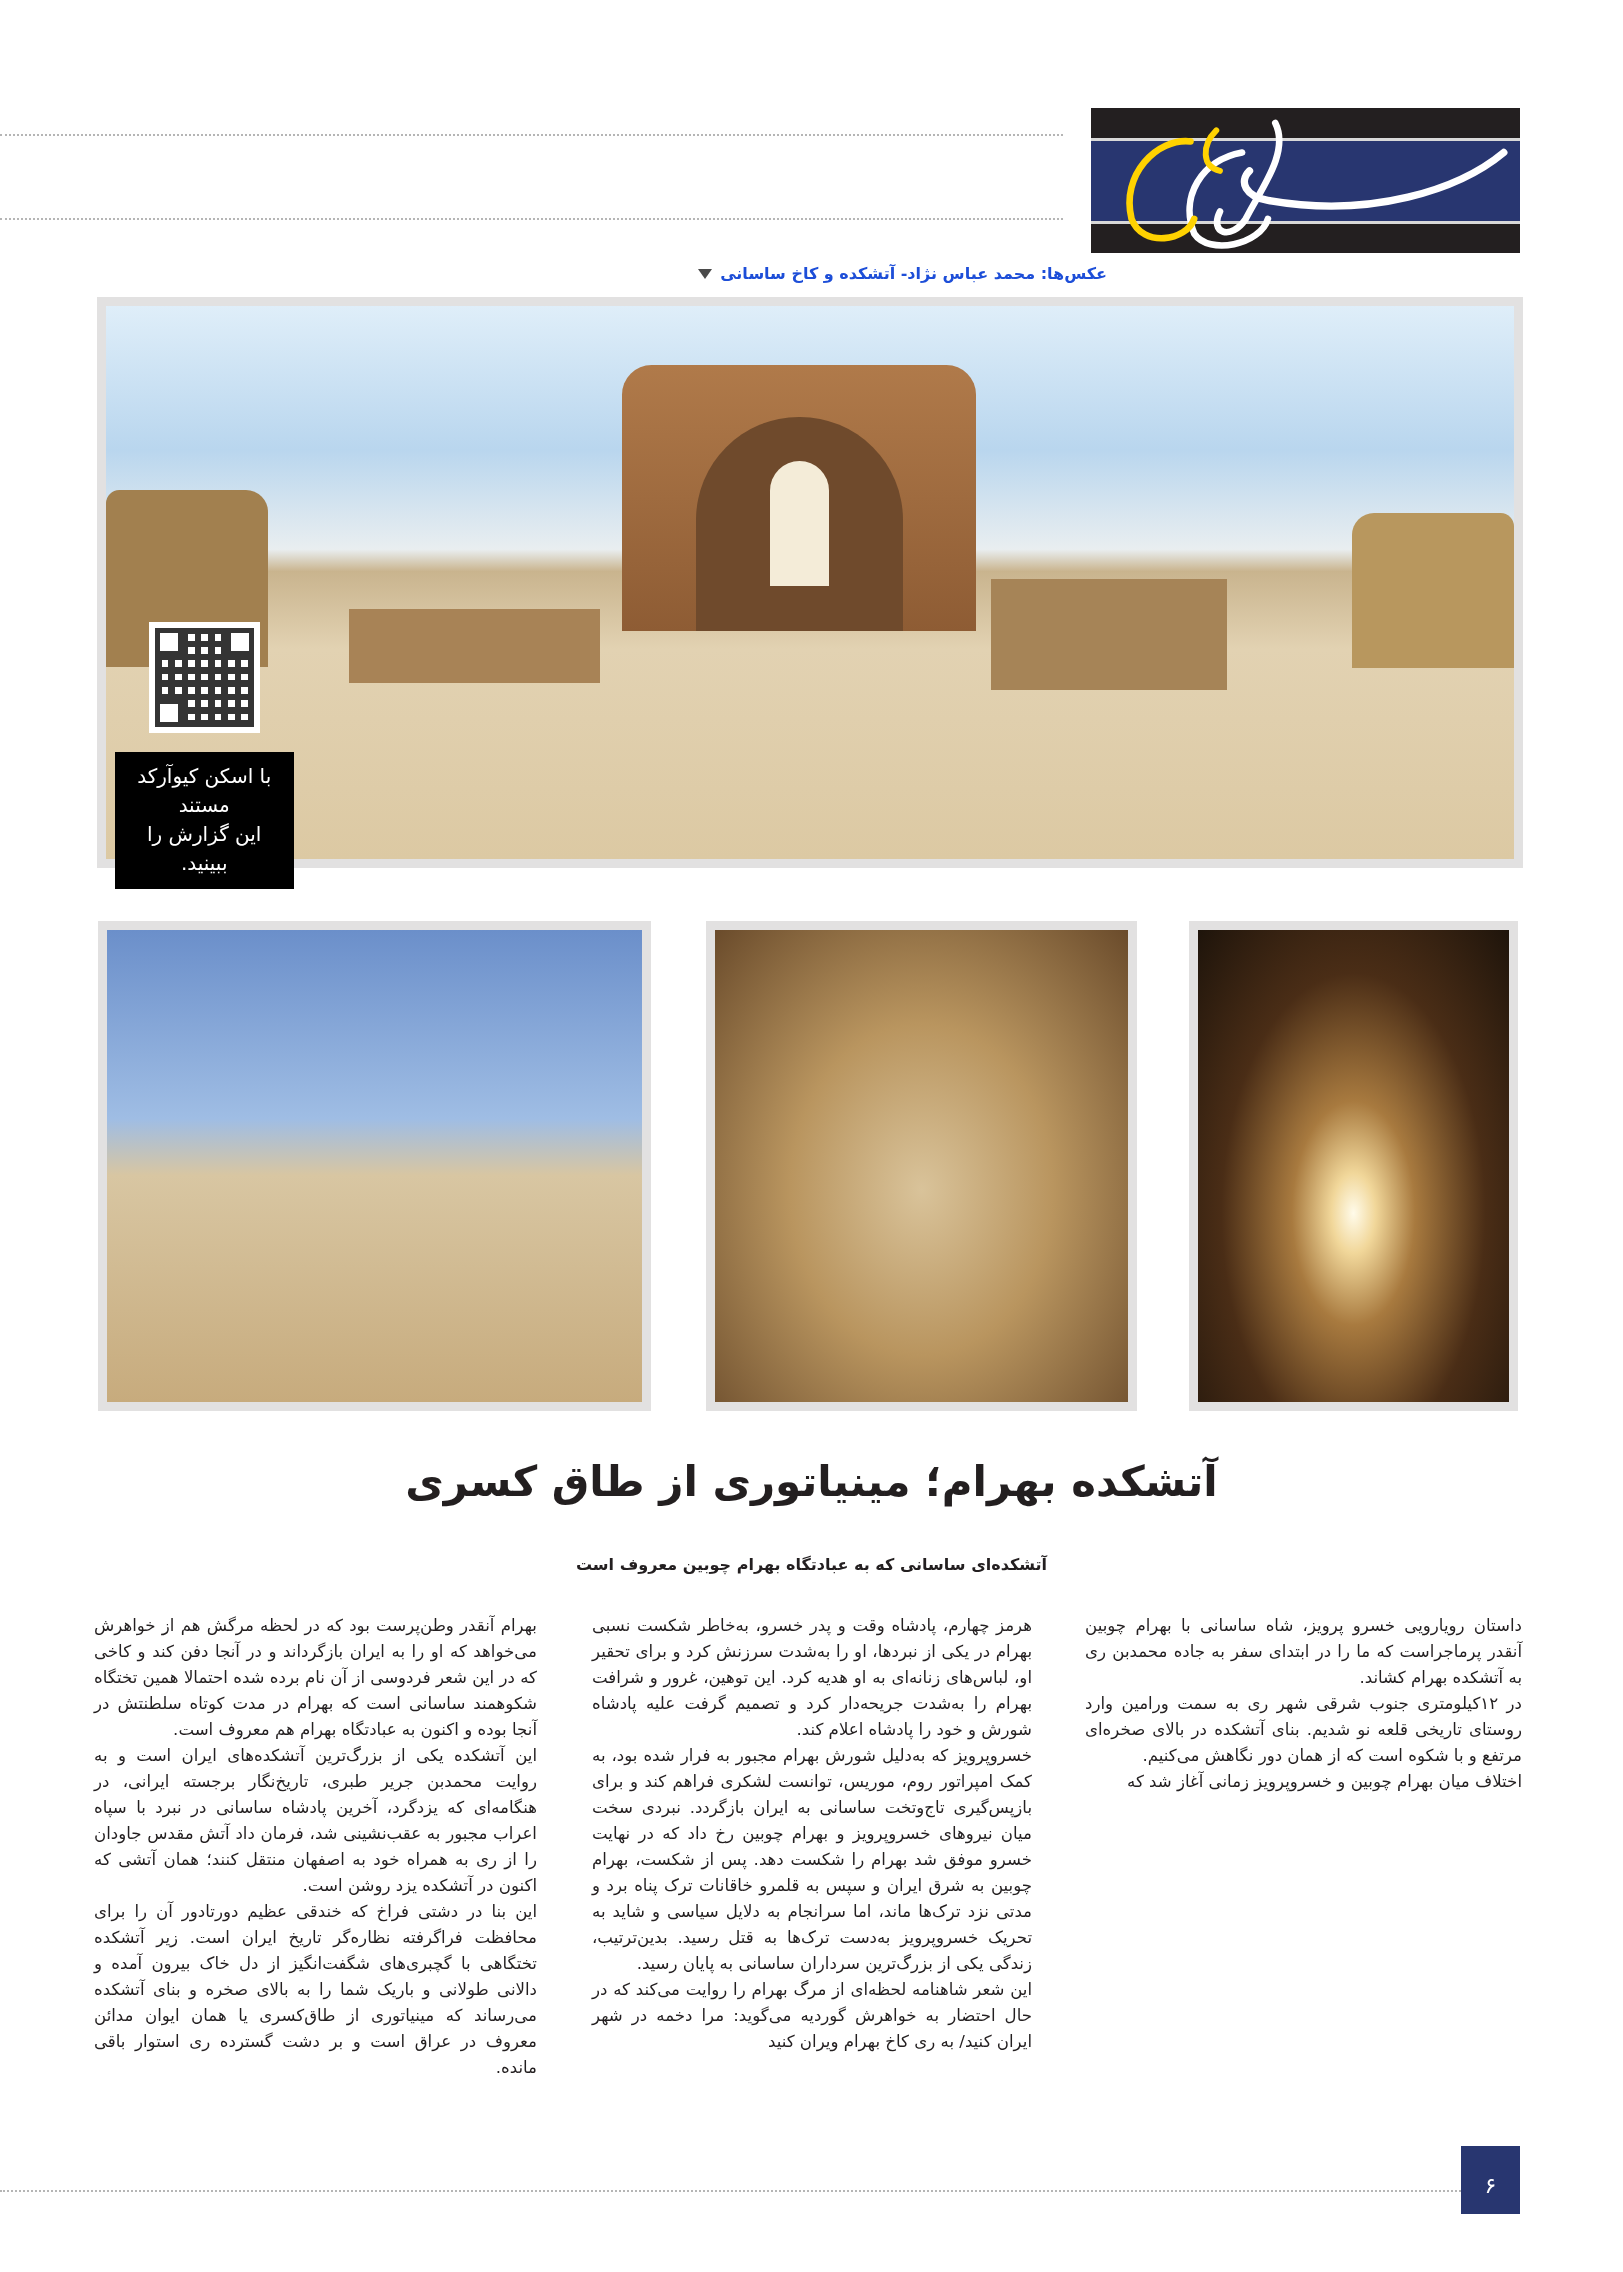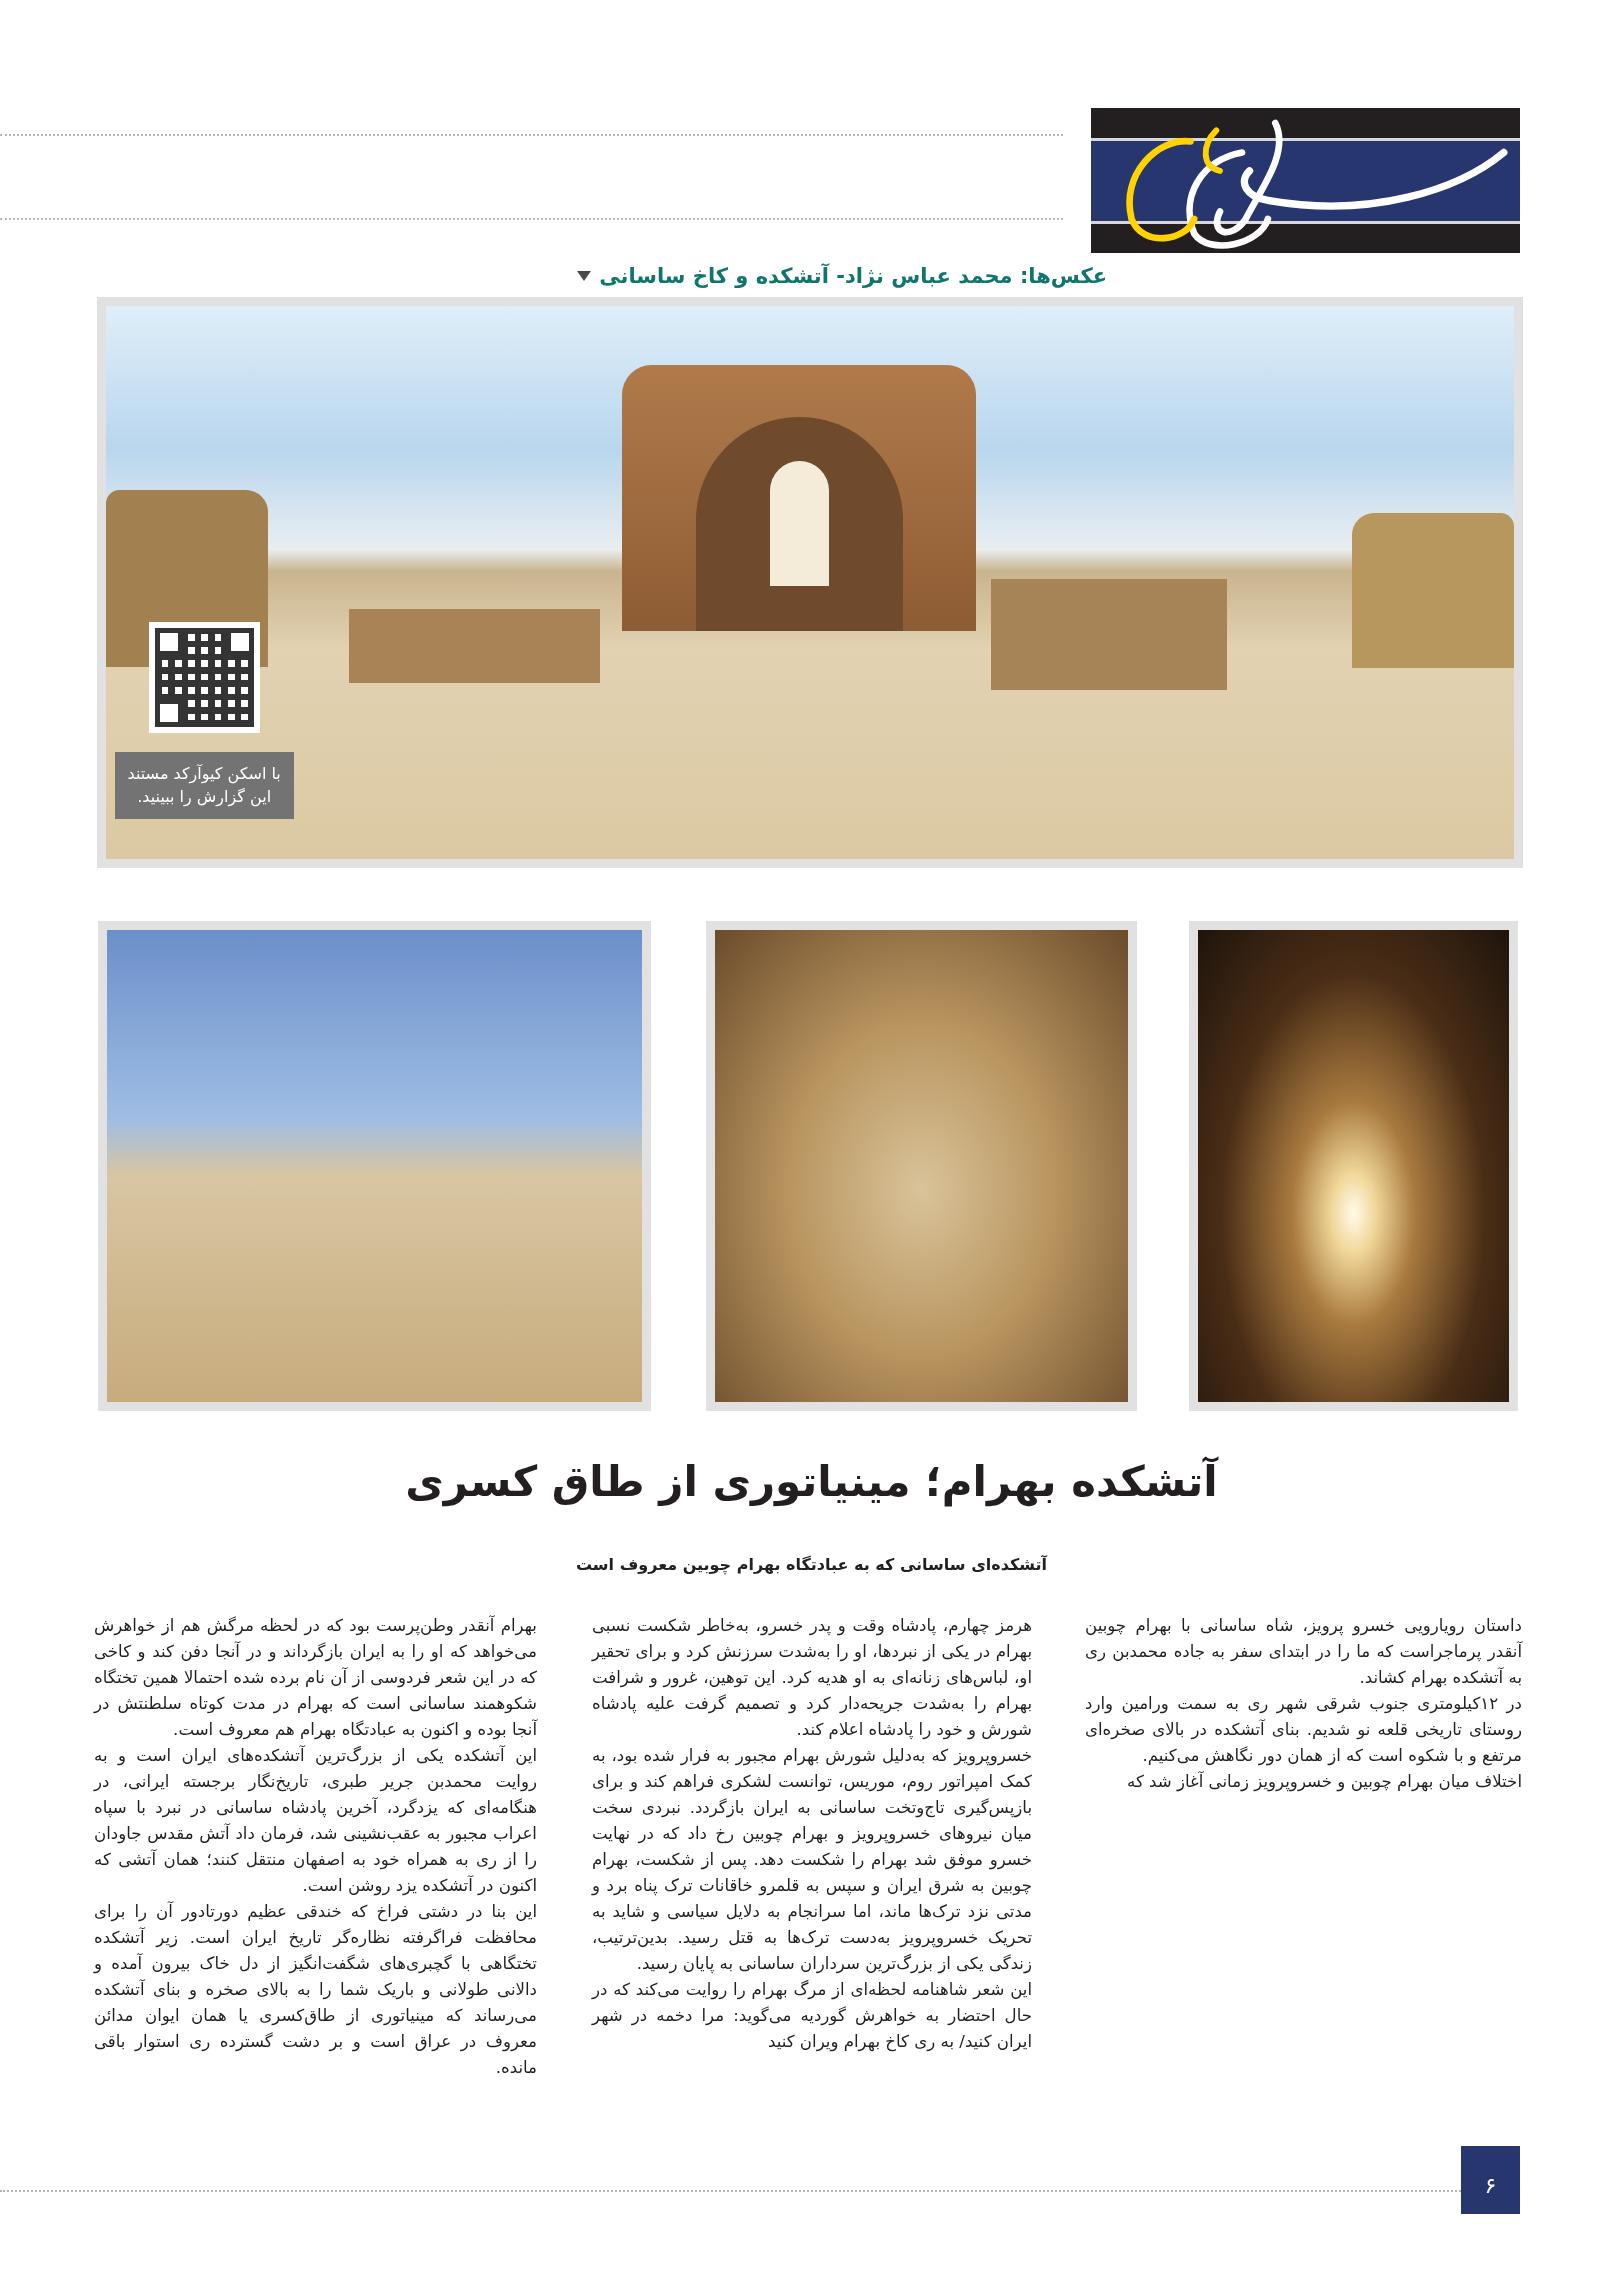--- a/index.html
+++ b/index.html
@@ -7,42 +7,42 @@
     body { position: relative; font-family: "DejaVu Sans", sans-serif; color: #231f20; direction: rtl; }
 
     .rule { position: absolute; left: 0; height: 0; border-top: 2.2px dotted #b5b5b5; }
     .rule-top { top: 134px; width: 1063px; }
     .rule-mid { top: 218px; width: 1063px; }
 
     .logo { position: absolute; left: 1091px; top: 108px; width: 429px; height: 145px; background: #231f20; overflow: hidden; }
     .logo .band { position: absolute; left: 0; right: 0; top: 29.5px; height: 86px; background: #283670; border-top: 3px solid #d8d8d8; border-bottom: 3px solid #d8d8d8; }
     .logo svg { position: absolute; left: 0; top: 0; }
 
-    .credits { position: absolute; right: 516px; top: 264px; font-size: 21px; color: #0f766e; display: flex; align-items: center; gap: 8px; font-weight: bold; }
+    .credits { position: absolute; right: 516px; top: 264px; font-size: 16px; color: #1d4ed8; display: flex; align-items: center; gap: 8px; font-weight: bold; }
     .credits .tri { width: 0; height: 0; border-left: 7.4px solid transparent; border-right: 7.4px solid transparent; border-top: 10.3px solid #4a4a4a; }
 
     .frame { position: absolute; background: #e2e1e1; padding: 8.9px; }
     .frame .img { position: relative; width: 100%; height: 100%; overflow: hidden; }
 
     .pano { left: 97px; top: 297px; width: 1426px; height: 571px; }
     .pano .img { background: linear-gradient(180deg, #dfeef9 0%, #b9d6ee 26%, #e9eef0 44%, #c9b48e 48%, #e2d2b2 62%, #dcc9a3 100%); }
     .pano .arch { position: absolute; left: 516px; top: 59px; width: 354px; height: 266px; background: linear-gradient(180deg, #b07a4a, #8e5c34); border-radius: 29.5px 29.5px 0 0; }
     .pano .arch-inner { position: absolute; left: 74px; top: 52px; width: 207px; height: 214px; background: #6f4a2c; border-radius: 103px 103px 0 0; }
     .pano .door { position: absolute; left: 74px; top: 44px; width: 59px; height: 125px; background: #f4ecd8; border-radius: 29.5px 29.5px 0 0; }
     .pano .wall-left { position: absolute; left: 0; top: 184px; width: 162px; height: 177px; background: #a2804f; border-radius: 13.3px 22px 0 0; }
     .pano .wall-right { position: absolute; right: 0; top: 207px; width: 162px; height: 155px; background: #b8975e; border-radius: 22px 13.3px 0 0; }
     .pano .block-l { position: absolute; left: 243px; top: 303px; width: 251px; height: 74px; background: #a88356; }
     .pano .block-r { position: absolute; left: 885px; top: 273px; width: 236px; height: 111px; background: #a68457; }
 
     .qr { position: absolute; left: 52px; top: 325px; width: 111px; height: 111px; background: #ffffff; padding: 5.9px; }
     .qr-grid { width: 100%; height: 100%; background:
       repeating-linear-gradient(90deg, #111 0 6.6px, transparent 6.6px 13.3px),
       repeating-linear-gradient(0deg, #111 0 6.6px, transparent 6.6px 13.3px); opacity: 0.85; position: relative; }
     .qr-corner { position: absolute; width: 28px; height: 28px; border: 5.9px solid #111; background: #fff; }
-    .qr-caption { position: absolute; left: 17.7px; top: 455px; width: 179px; padding: 10.3px 11.8px; background: #737373; color: #ffffff; font-size: 16px; line-height: 1.45; text-align: center; }
+    .qr-caption { position: absolute; left: 17.7px; top: 455px; width: 179px; padding: 10.3px 11.8px; background: #000000; color: #ffffff; font-size: 20px; line-height: 1.45; text-align: center; }
 
     .photo-a { left: 98px; top: 921px; width: 553px; height: 490px; }
     .photo-a .img { background: linear-gradient(180deg, #6b8fca 0%, #9fbde4 40%, #d8c6a2 52%, #c7ab7d 100%); }
     .photo-b { left: 706px; top: 921px; width: 431px; height: 490px; }
     .photo-b .img { background: radial-gradient(ellipse at 50% 55%, #d9c39a 0%, #b9955f 45%, #6a4b2b 100%); }
     .photo-c { left: 1189px; top: 921px; width: 329px; height: 490px; }
     .photo-c .img { background: radial-gradient(ellipse at 50% 60%, #fffbea 0%, #f1d79a 10%, #a87a3f 28%, #4a2d16 60%, #1e140b 100%); }
 
     .headline { position: absolute; left: 74px; right: 74px; top: 1457px; text-align: center; font-size: 42px; font-weight: bold; letter-spacing: -0.7px; }
     .subhead { position: absolute; left: 74px; right: 74px; top: 1555px; text-align: center; font-size: 16px; font-weight: bold; }

